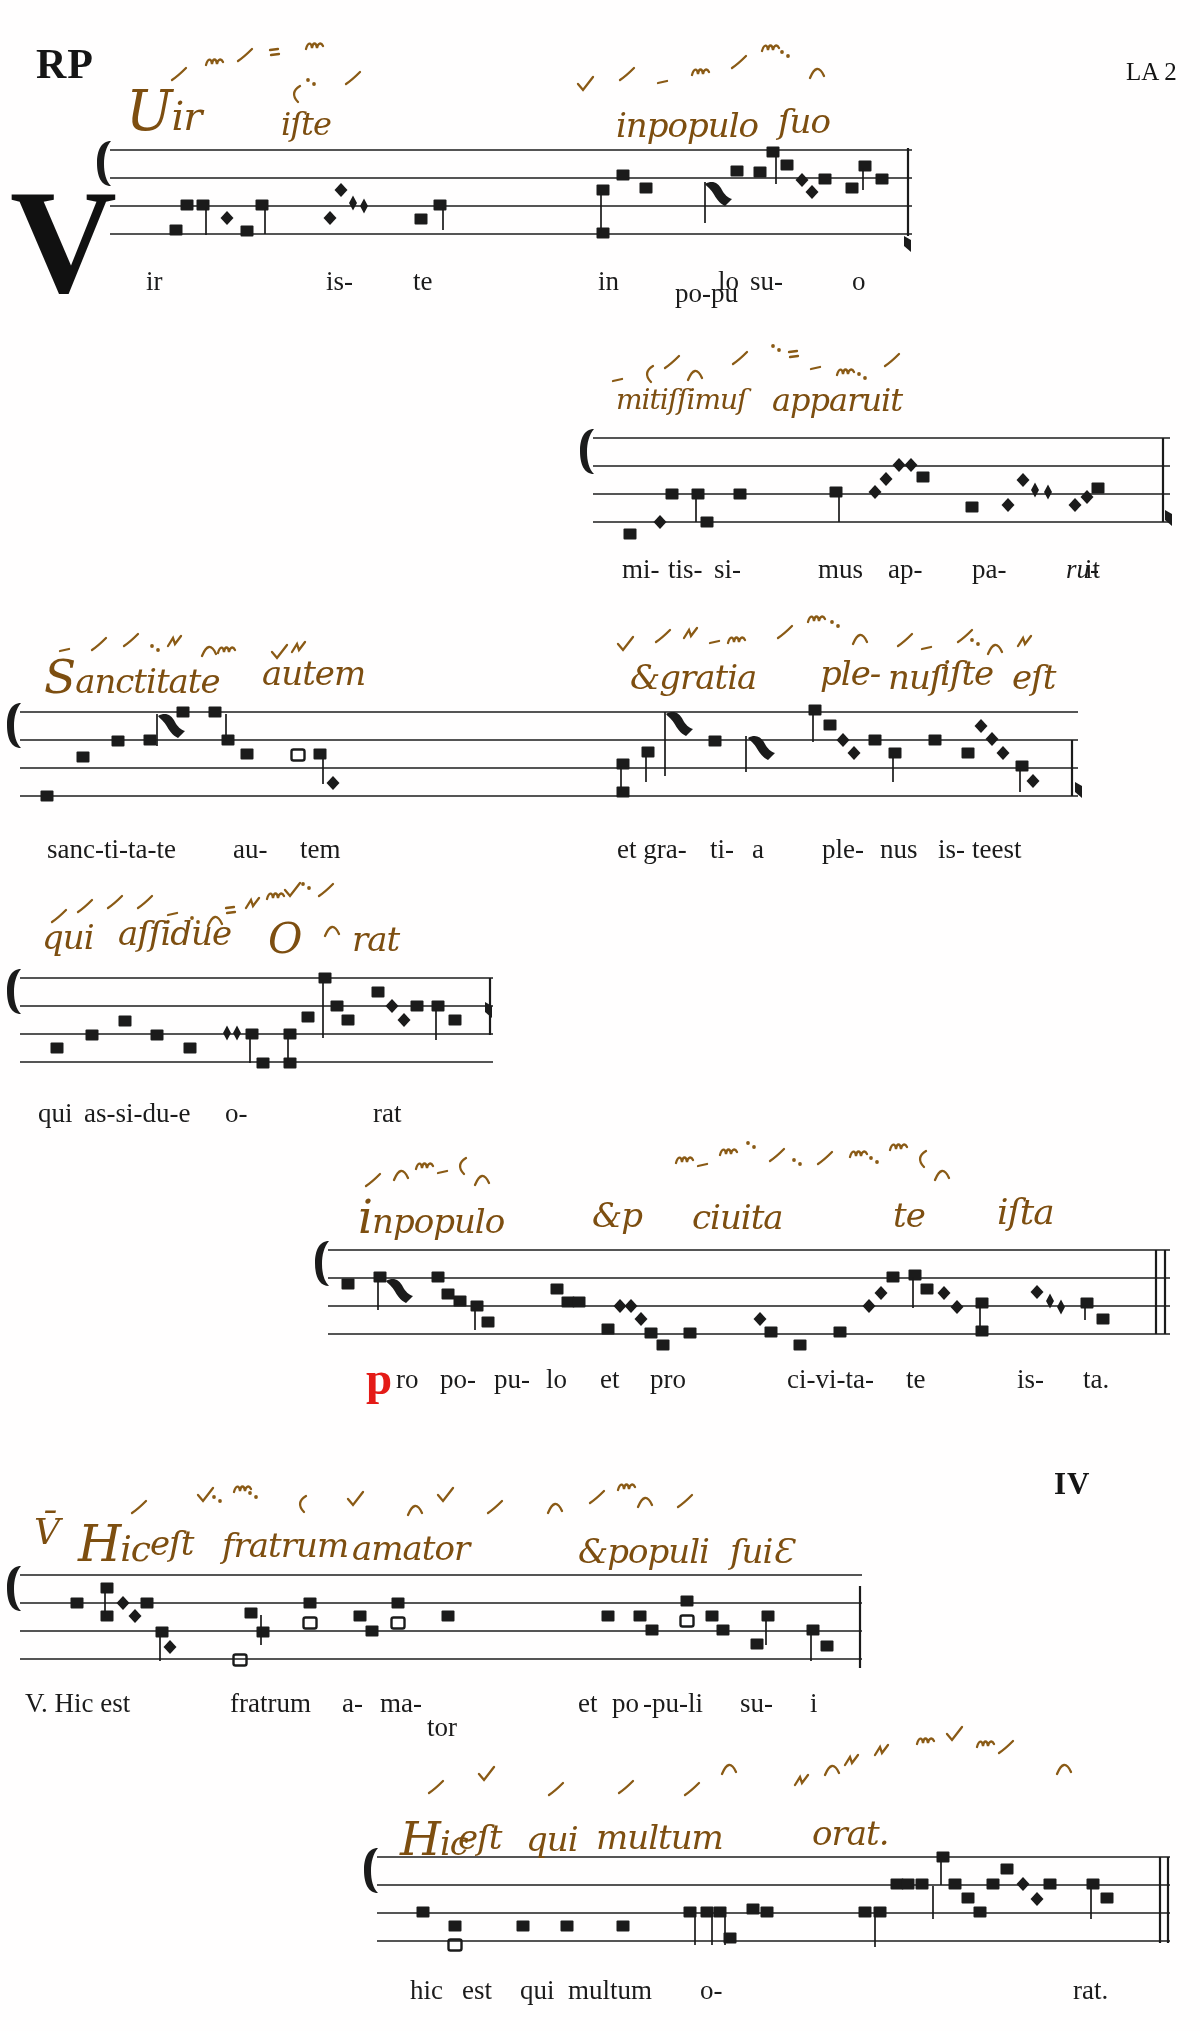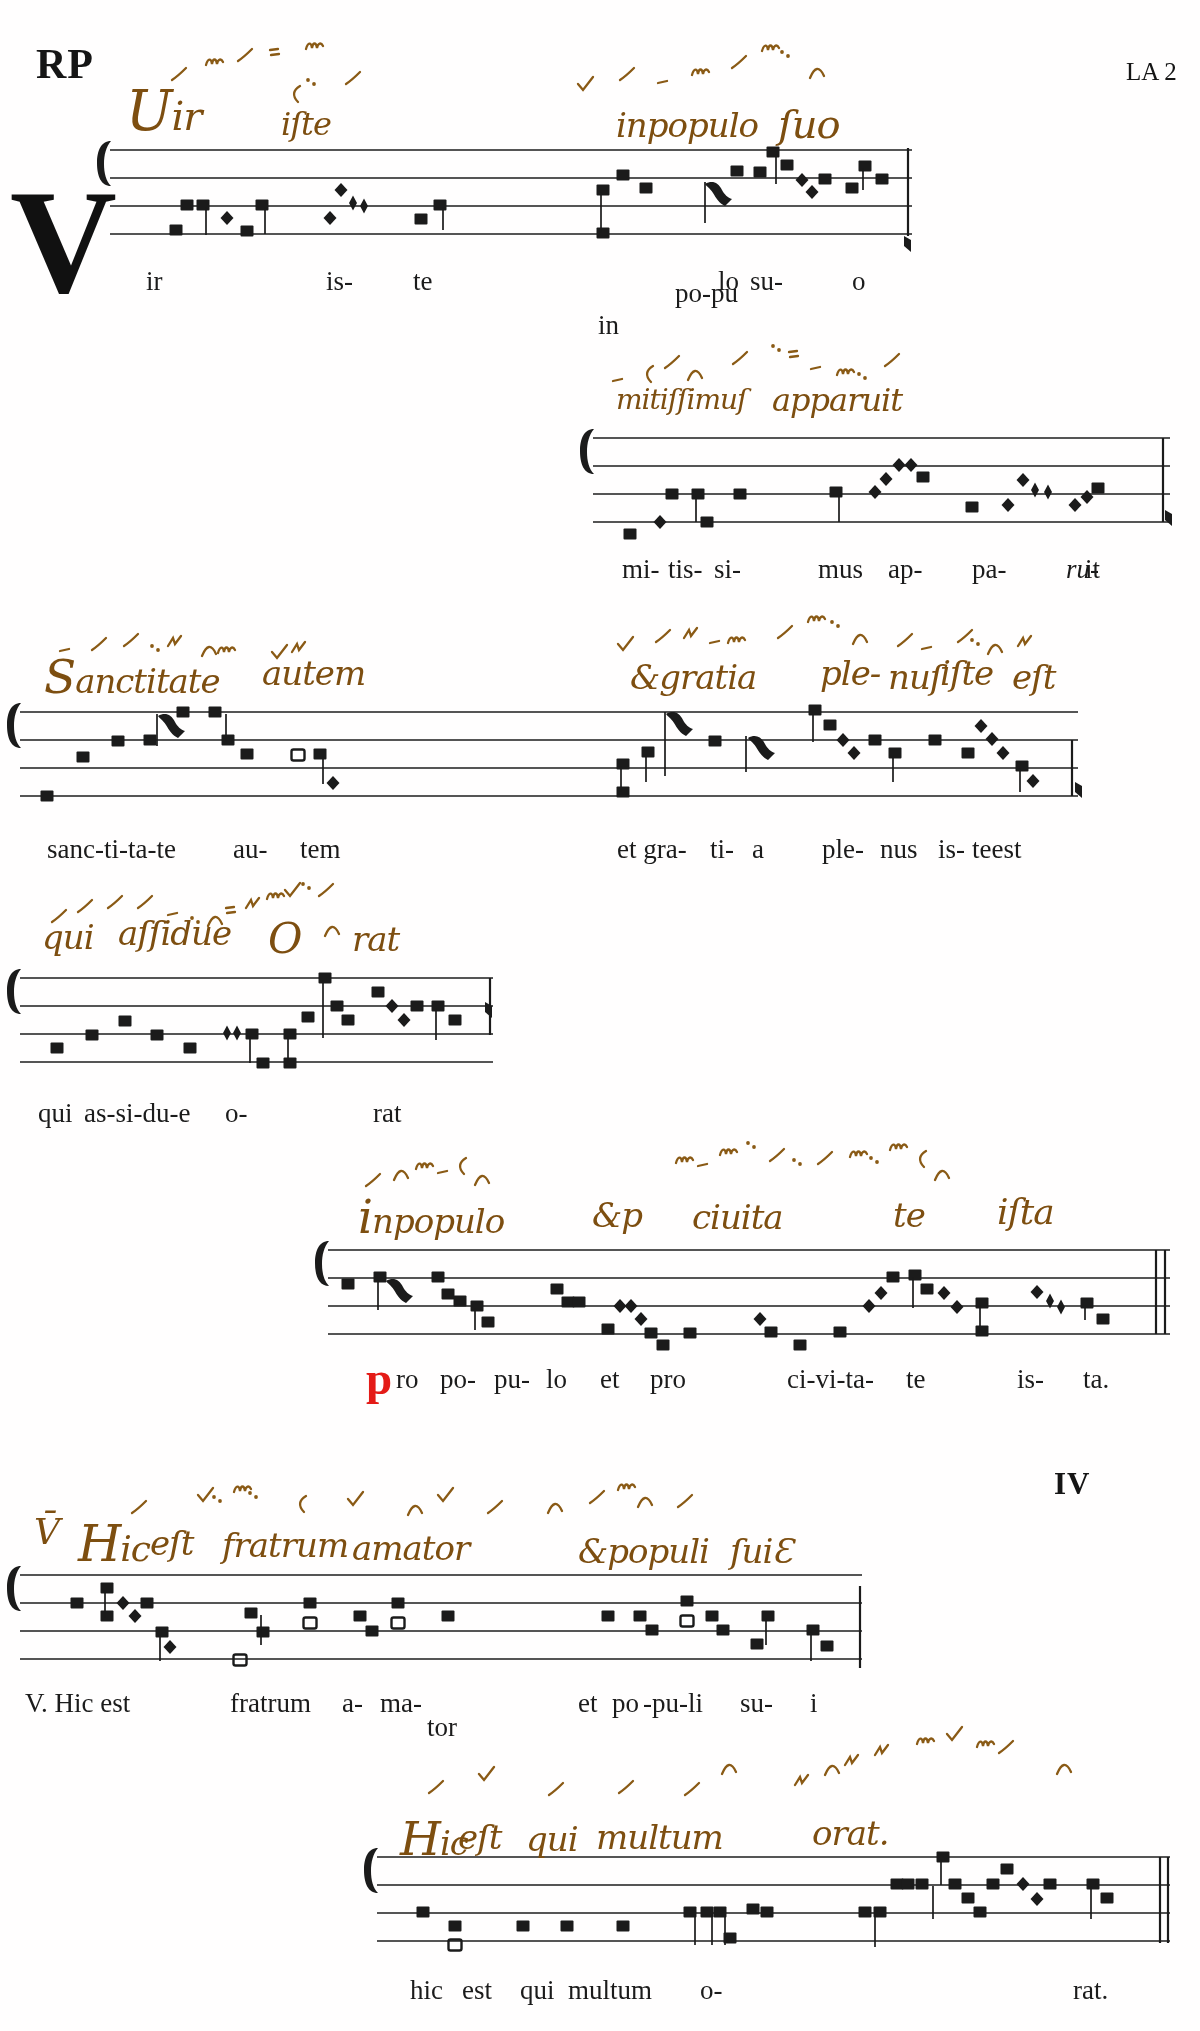--- a/index.html
+++ b/index.html
@@ -446,25 +446,25 @@
         <path d="M0,4 L5,10 L15,-3" fill="none" stroke="#8a5a15" stroke-width="2.3" stroke-linecap="round" transform="translate(947,1730)"></path>
         <path d="M0,7 C2,0 5,0 6,6 C7,0 10,0 11,6 C12,1 15,0 17,4" fill="none" stroke="#8a5a15" stroke-width="2.3" stroke-linecap="round" transform="translate(977,1740)"></path>
         <path d="M0,8 Q6,4 14,-4" fill="none" stroke="#8a5a15" stroke-width="2.3" stroke-linecap="round" transform="translate(999,1745)"></path>
         <path d="M0,12 Q7,-5 14,10" fill="none" stroke="#8a5a15" stroke-width="2.3" stroke-linecap="round" transform="translate(1057,1762)"></path>
       </g>
     </svg>
   <div id="words">
       <div class="gloss-word lead" style="left: 126px; top: 84px; font-size: 40px;">Uir</div>
       <div class="gloss-word" style="left: 281px; top: 108px; font-size: 32px;">iſte</div>
       <div class="gloss-word" style="left: 616px; top: 108px; font-size: 34px;">inpopulo</div>
-      <div class="gloss-word" style="left: 778px; top: 104px; font-size: 40px;">ſuo</div>
+      <div class="gloss-word" style="left: 778px; top: 104px; font-size: 34px;">ſuo</div>
       <div class="lyric-syll" style="left: 146px; top: 268px;">ir</div>
       <div class="lyric-syll" style="left: 326px; top: 268px;">is-</div>
       <div class="lyric-syll" style="left: 413px; top: 268px;">te</div>
-      <div class="lyric-syll" style="left: 598px; top: 268px; margin-top: 44px;">in</div>
+      <div class="lyric-syll" style="left: 598px; top: 268px;">in</div>
       <div class="lyric-syll" style="left: 643px; top: 280px; margin-left: 32px;">po-pu</div>
       <div class="lyric-syll" style="left: 718px; top: 268px;">lo</div>
       <div class="lyric-syll" style="left: 750px; top: 268px;">su-</div>
       <div class="lyric-syll" style="left: 852px; top: 268px;">o</div>
       <div class="gloss-word" style="left: 616px; top: 386px; font-size: 28px;">mitiſſimuſ</div>
       <div class="gloss-word" style="left: 772px; top: 384px; font-size: 32px;">apparuit</div>
       <div class="lyric-syll" style="left: 622px; top: 556px;">mi-</div>
       <div class="lyric-syll" style="left: 668px; top: 556px;">tis-</div>
       <div class="lyric-syll" style="left: 714px; top: 556px;">si-</div>
       <div class="lyric-syll" style="left: 818px; top: 556px;">mus</div>

